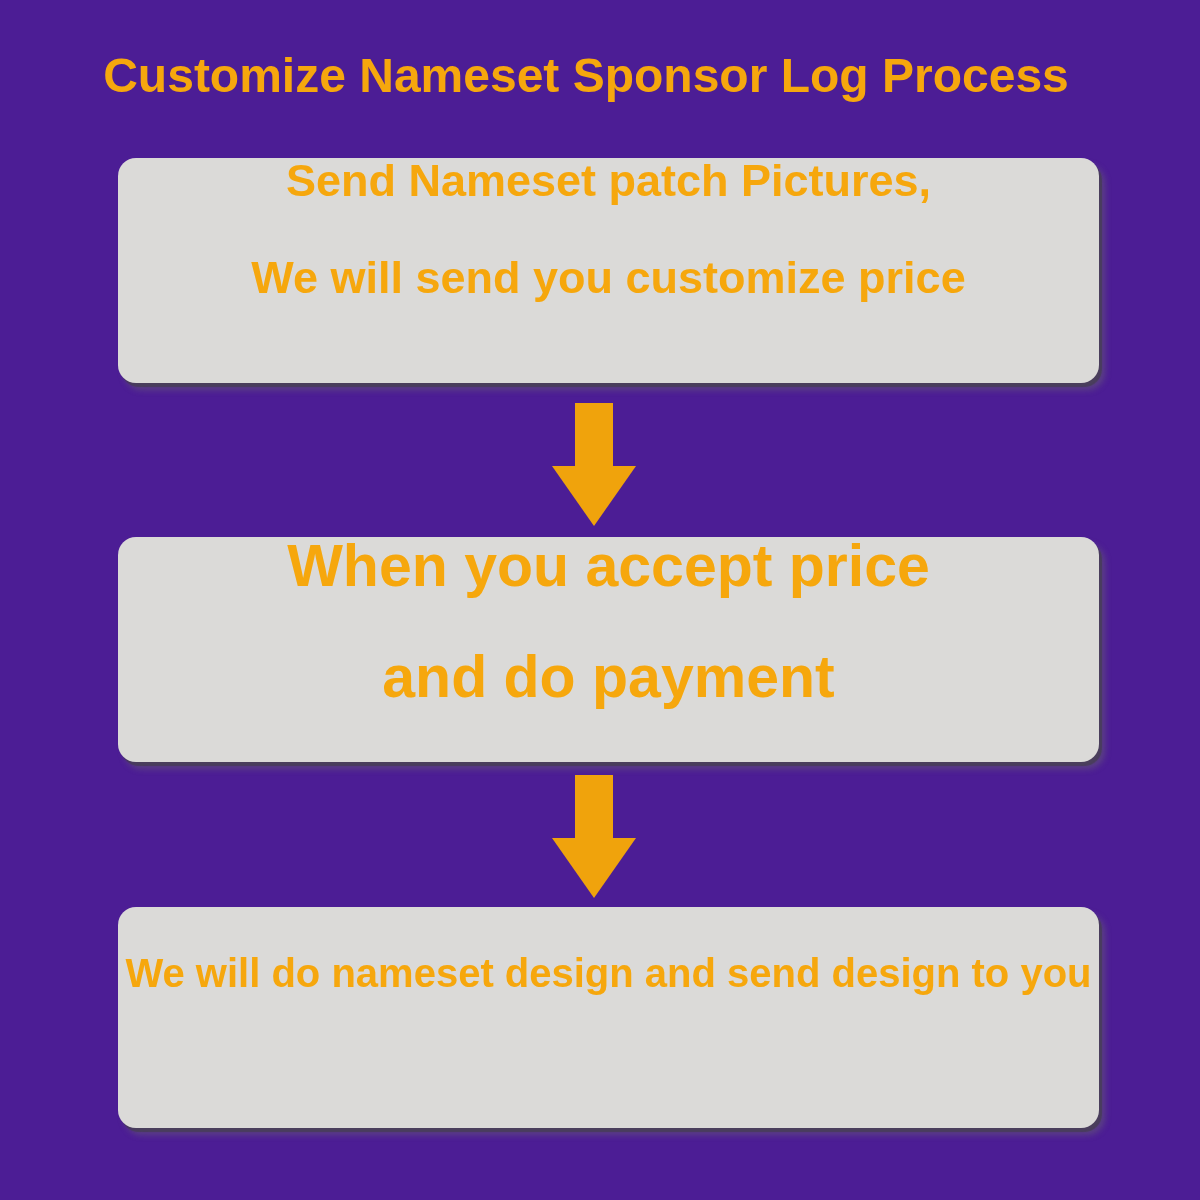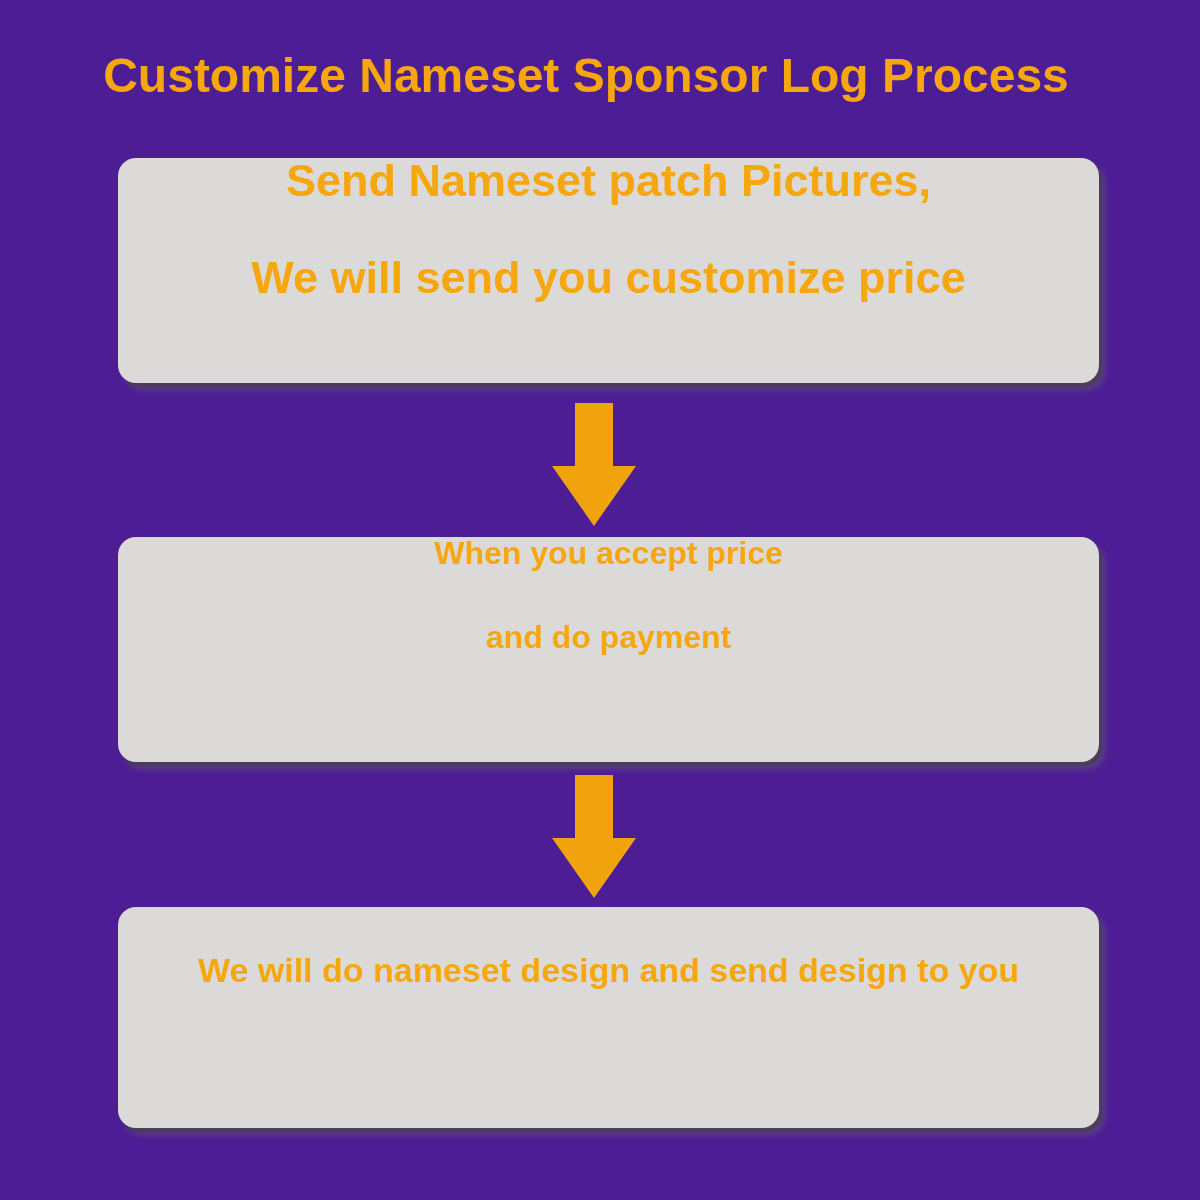--- a/index.html
+++ b/index.html
@@ -36,22 +36,22 @@
     background: var(--box-fill, #DBDAD8);
     border-radius: 18px;
     box-shadow: 3px 4px 1px rgba(60,60,60,0.55), 6px 7px 6px rgba(110,110,110,0.45);
     display: flex;
     flex-direction: column;
     align-items: center;
     text-align: center;
     color: var(--text-orange, #F6A70D);
   }
   .step-1 { top: 158px; height: 225px; font-size: 45px; gap: 52px; }
-  .step-2 { top: 537px; height: 225px; font-size: 32px; gap: 52px; }
-  .step-3 { top: 907px; height: 221px; font-size: 34px; gap: 26px; padding-top: 46px; }
+  .step-2 { top: 537px; height: 225px; font-size: 59px; gap: 52px; }
+  .step-3 { top: 907px; height: 221px; font-size: 40px; gap: 26px; padding-top: 46px; }
   .step-line {
     line-height: 1.0;
     white-space: nowrap;
   }
   .down-arrow {
     position: absolute;
     left: 552px;
     width: 84px;
   }
   .arrow-1 { top: 403px; }

